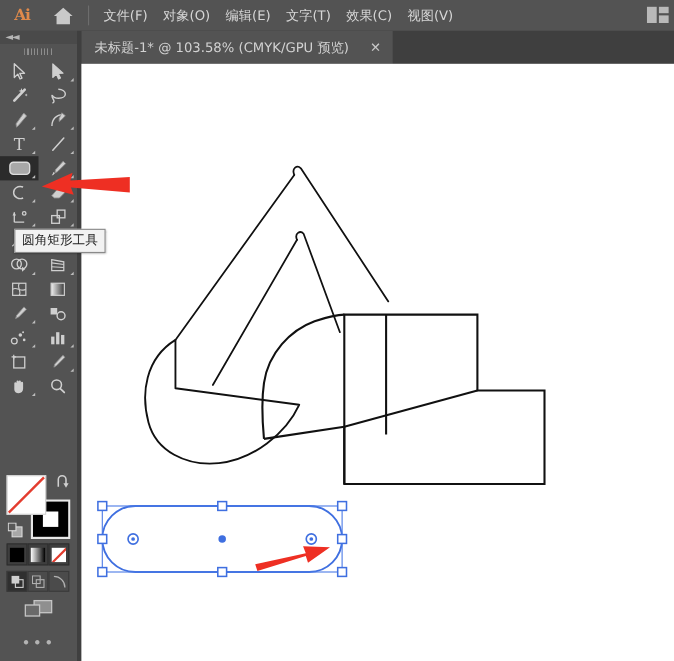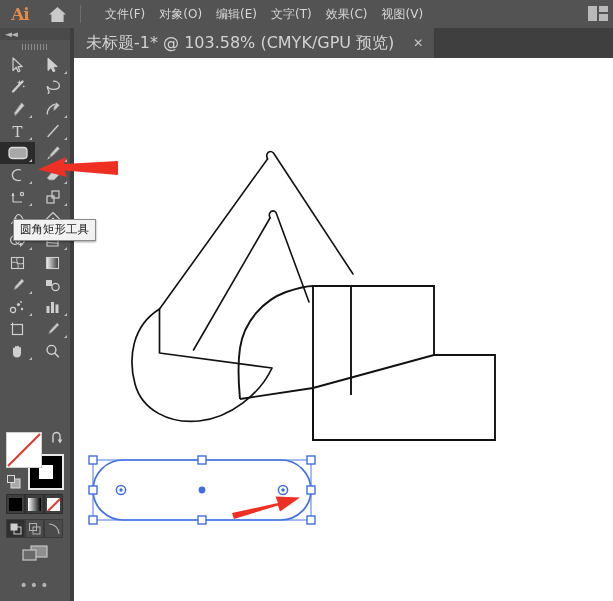--- a/index.html
+++ b/index.html
@@ -6,52 +6,52 @@
   body{
     width:613px;height:601px;overflow:hidden;
     background:#535353;
     font-family:"DejaVu Sans","Liberation Sans",sans-serif;
     -webkit-font-smoothing:antialiased;
   }
   .app{position:relative;width:613px;height:601px;background:#535353;}
 
   
   .menubar{position:absolute;left:0;top:0;width:613px;height:28px;background:#535353;display:flex;align-items:center;}
-  .ai-logo{width:40px;height:28px;display:flex;align-items:center;justify-content:center;color:#e08a4b;font-size:17px;font-weight:bold;font-family:"DejaVu Serif","Liberation Serif",serif;letter-spacing:-1px;}
+  .ai-logo{width:40px;height:28px;display:flex;align-items:center;justify-content:center;color:#e08a4b;font-size:14px;font-weight:bold;font-family:"DejaVu Serif","Liberation Serif",serif;letter-spacing:-1px;}
   .home-btn{width:34px;height:28px;display:flex;align-items:center;justify-content:center;}
   .home-btn svg{display:block;}
   .vsep{width:1px;height:18px;background:#6d6d6d;margin:0 6px;}
-  .menu-items{display:flex;align-items:center;height:28px;margin-left:11px;}
+  .menu-items{display:flex;align-items:center;height:28px;}
   .menu-item{color:#d6d6d6;font-size:12px;padding:0 7px;height:28px;line-height:28px;white-space:nowrap;cursor:default;}
   .ws-switch{position:absolute;right:5px;top:6px;width:20px;height:15px;}
 
   
   .tabbar{position:absolute;left:74px;top:28px;width:539px;height:30px;background:#3f3f3f;}
   .doc-tab{position:absolute;left:0px;top:0px;height:30px;background:#535353;display:flex;align-items:center;padding:0 6px 0 12px;box-sizing:border-box;}
-  .doc-tab-label{color:#d2d2d2;font-size:16px;white-space:nowrap;}
+  .doc-tab-label{color:#d2d2d2;font-size:12px;white-space:nowrap;}
   .doc-tab-close{color:#c8c8c8;font-size:12px;margin-left:14px;padding:0 5px;cursor:default;}
 
   
   .toolpanel{position:absolute;left:0;top:28px;width:74px;height:573px;background:#535353;}
   .panel-head{position:absolute;left:0;top:0;width:70px;height:12px;background:#4a4a4a;}
   .collapse-arrows{position:absolute;left:5px;top:1px;color:#b6b6b6;font-size:9px;line-height:10px;letter-spacing:-1px;}
   .grip{position:absolute;left:0;top:12px;width:70px;height:14px;display:flex;align-items:center;justify-content:center;}
   .grip i{display:block;width:26px;height:6px;
     background:repeating-linear-gradient(90deg,#8d8d8d 0 1px,transparent 1px 3px);}
   .panel-edge{position:absolute;left:70px;top:0;width:4px;height:573px;background:#3f3f3f;}
 
   .tools{position:absolute;left:0;top:26px;width:70px;}
   .trow{display:flex;width:70px;height:22px;}
   .tool{position:relative;width:35px;height:22px;display:flex;align-items:center;justify-content:center;box-sizing:border-box;}
   .tool.active{background:#2b2b2b;}
   .tool svg{display:block;}
   .tool .corner{position:absolute;right:3px;bottom:2px;width:0;height:0;border-left:3px solid transparent;border-bottom:3px solid #bdbdbd;}
 
   
-  .tooltip{position:absolute;left:13px;top:191px;background:#f2f2f2;border:1px solid #8a8a8a;
+  .tooltip{position:absolute;left:13px;top:180px;background:#f2f2f2;border:1px solid #8a8a8a;
     color:#1c1c1c;font-size:11.5px;padding:2px 6px 3px 6px;white-space:nowrap;z-index:40;
     box-shadow:0 1px 2px rgba(0,0,0,.4);}
 
   
   .colorbox{position:absolute;left:6px;top:404px;width:58px;height:56px;}
   .fill-sw{position:absolute;left:0;top:0;width:36px;height:36px;background:#fff;border:1px solid #cfcfcf;box-sizing:border-box;}
   .fill-sw .slash{position:absolute;left:-1px;top:-1px;width:36px;height:36px;overflow:hidden;}
   .stroke-sw{position:absolute;left:22px;top:22px;width:36px;height:36px;background:#000;border:2px solid #e8e8e8;box-sizing:border-box;}
   .stroke-sw i{position:absolute;left:9px;top:9px;width:14px;height:14px;background:#fff;}
   .swap-arrow{position:absolute;left:44px;top:-2px;width:14px;height:14px;}

